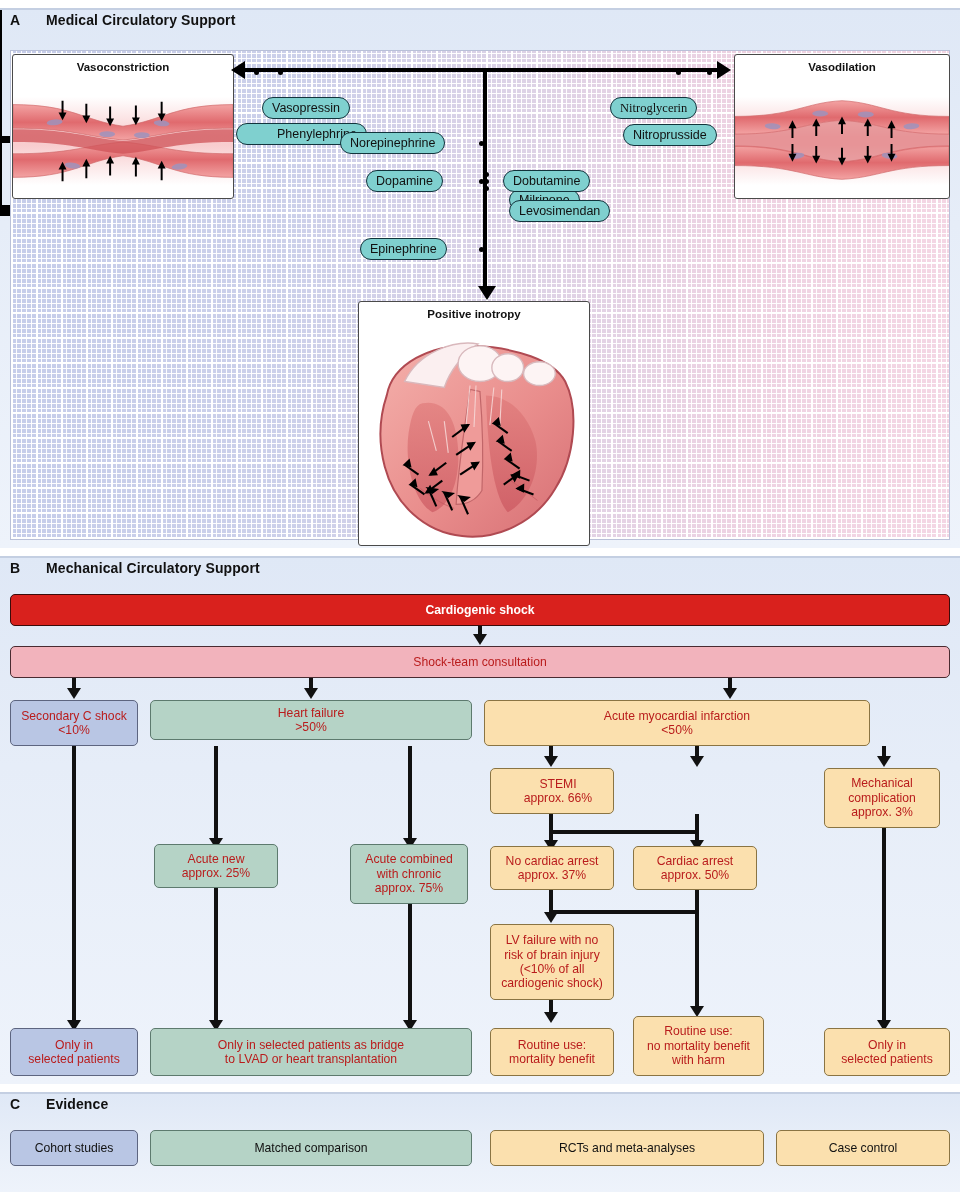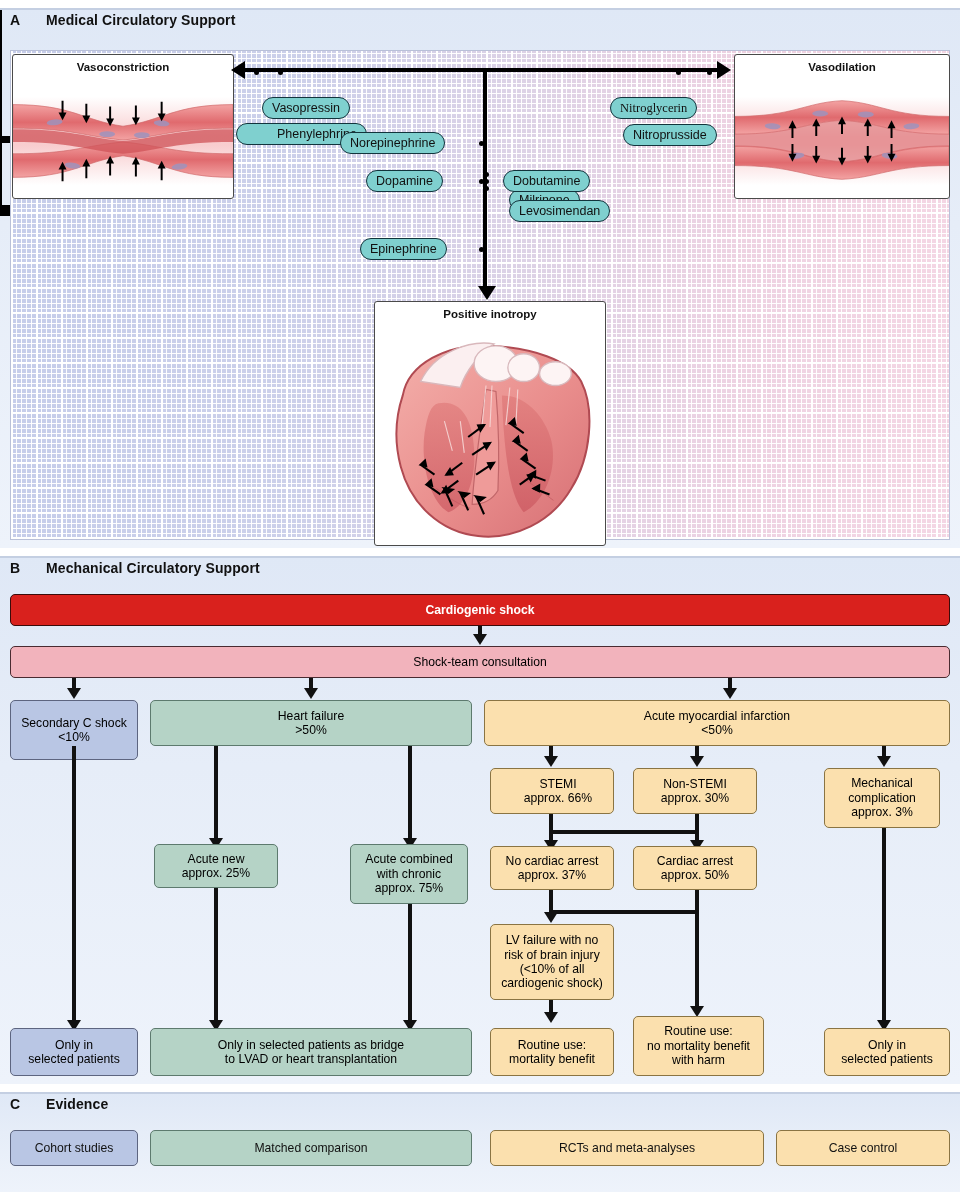--- a/index.html
+++ b/index.html
@@ -46,21 +46,21 @@
   .illus{
     position:absolute; background:#fff; border:1.6px solid #4a4a4a;
     border-radius:3px; overflow:hidden;
   }
   .illus-title{
     position:absolute; top:6px; left:0; width:100%; text-align:center;
     font-size:11.5px; font-weight:bold; color:#111;
   }
   #vasoconstriction{ left:12px; top:46px; width:222px; height:145px; }
   #vasodilation   { left:734px; top:46px; width:216px; height:145px; }
-  #inotropy       { left:374px; top:293px; width:232px; height:245px; }
+  #inotropy       { left:358px; top:293px; width:232px; height:245px; }
 
   
   .vessel{ position:absolute; left:0; top:28px; width:100%; height:calc(100% - 28px); }
 
   
   .ln{ position:absolute; background:#000; }
   .hbar{ height:4px; }
   .vbar{ width:4px; }
   .thin-v{ width:2.2px; background:#000; }
   .thin-h{ height:2.2px; background:#000; }
@@ -78,21 +78,21 @@
     position:absolute; height:22px; line-height:20px;
     background:#7fd0cf; border:1.8px solid #12343c; border-radius:12px;
     font-size:12.5px; color:#111; text-align:center; white-space:nowrap;
     padding:0 9px;
   }
 
   
   .bbox{
     position:absolute; border:1.4px solid #6b6b6b; border-radius:5px;
     display:flex; align-items:center; justify-content:center; text-align:center;
-    font-size:12.2px; color:#000000; line-height:1.18; padding:2px 4px;
+    font-size:12.2px; color:#b91c1c; line-height:1.18; padding:2px 4px;
   }
   .bbox.red { background:#d9211d; border-color:#3b0b0a; color:#fff; font-weight:bold; }
   .bbox.pink{ background:#f2b3bc; border-color:#4a2b31; }
   .bbox.blue{ background:#b9c6e4; border-color:#5d6580; }
   .bbox.green{ background:#b5d3c6; border-color:#5d7a6e; }
   .bbox.tan { background:#fbe0ae; border-color:#8a7443; }
 
   .ab{ position:absolute; background:#111; width:4px; }
   .ah{ position:absolute; background:#111; height:4px; }
   .adown{
@@ -410,25 +410,25 @@
 
     <div class="bbox pink" style="left:10px; top:90px; width:940px; height:32px;">Shock-team consultation</div>
 
     <div class="ab" style="left:72px; top:122px; height:12px;"></div>
     <div class="adown" style="left:67px; top:132px;"></div>
     <div class="ab" style="left:309px; top:122px; height:12px;"></div>
     <div class="adown" style="left:304px; top:132px;"></div>
     <div class="ab" style="left:728px; top:122px; height:12px;"></div>
     <div class="adown" style="left:723px; top:132px;"></div>
 
-    <div class="bbox blue" style="left:10px; top:144px; width:128px; height:60px; white-space:pre-line;">Secondary C shock
+    <div class="bbox blue" style="left:10px; top:144px; width:128px; height:46px; white-space:pre-line;">Secondary C shock
 &lt;10%</div>
-    <div class="bbox green" style="left:150px; top:144px; width:322px; height:46px; white-space:pre-line;">Heart failure
+    <div class="bbox green" style="left:150px; top:144px; width:322px; height:40px; white-space:pre-line;">Heart failure
 &gt;50%</div>
-    <div class="bbox tan" style="left:484px; top:144px; width:466px; height:46px; white-space:pre-line;">Acute myocardial infarction
+    <div class="bbox tan" style="left:484px; top:144px; width:386px; height:46px; white-space:pre-line;">Acute myocardial infarction
 &lt;50%</div>
 
     <div class="ab" style="left:72px; top:190px; height:278px;"></div>
     <div class="adown" style="left:67px; top:464px;"></div>
 
     <div class="ab" style="left:214px; top:190px; height:96px;"></div>
     <div class="adown" style="left:209px; top:282px;"></div>
     <div class="ab" style="left:408px; top:190px; height:96px;"></div>
     <div class="adown" style="left:403px; top:282px;"></div>
 
@@ -439,22 +439,20 @@
     <div class="ab" style="left:882px; top:190px; height:12px;"></div>
     <div class="adown" style="left:877px; top:200px;"></div>
 
     <div class="bbox green" style="left:154px; top:288px; width:124px; height:44px; white-space:pre-line;">Acute new
 approx. 25%</div>
     <div class="bbox green" style="left:350px; top:288px; width:118px; height:60px; white-space:pre-line;">Acute combined
 with chronic
 approx. 75%</div>
     <div class="bbox tan" style="left:490px; top:212px; width:124px; height:46px; white-space:pre-line;padding-left:16px;">STEMI
 approx. 66%</div>
-    <div class="bbox tan" style="left:633px; top:212px; width:124px; height:46px; white-space:pre-line;">Non-STEMI
-approx. 30%</div>
     <div class="bbox tan" style="left:824px; top:212px; width:116px; height:60px; white-space:pre-line;">Mechanical
 complication
 approx. 3%</div>
 
     <div class="ab" style="left:214px; top:332px; height:136px;"></div>
     <div class="adown" style="left:209px; top:464px;"></div>
 
     <div class="ab" style="left:408px; top:348px; height:120px;"></div>
     <div class="adown" style="left:403px; top:464px;"></div>
 

